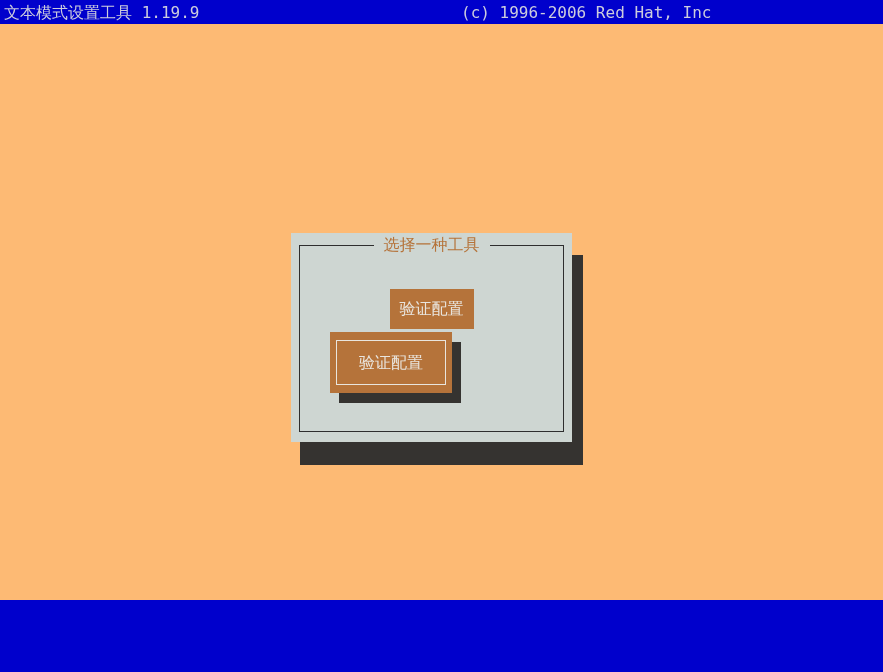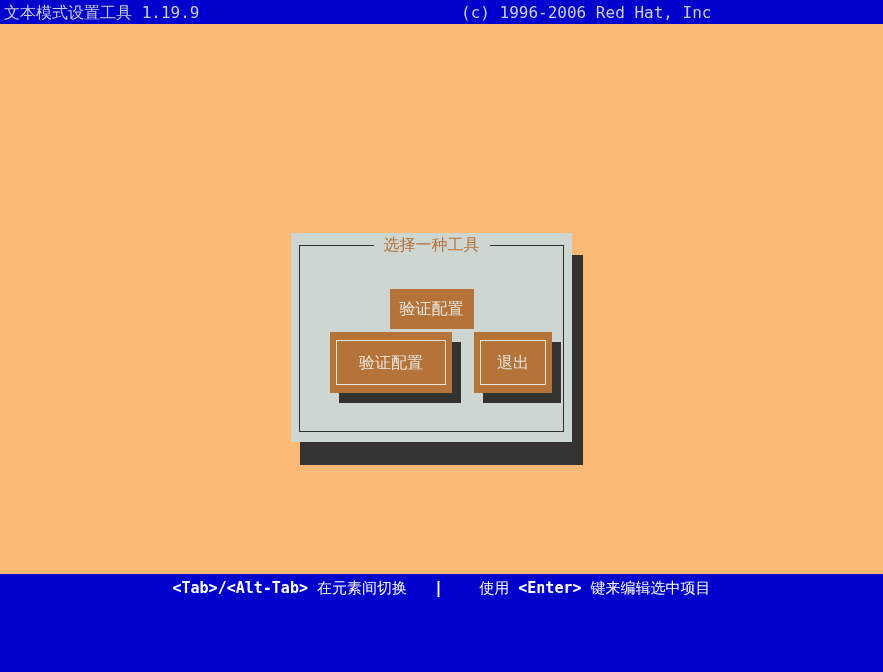--- a/index.html
+++ b/index.html
@@ -219,30 +219,19 @@
 
         <div class="btn-wrap primary">
           <div class="btn-shadow"></div>
           <div class="btn">
             <div class="btn-inner">
               <span class="btn-label">验证配置</span>
             </div>
           </div>
         </div>
 
-        <div class="btn-wrap secondary">
-          <div class="btn-shadow"></div>
-          <div class="btn">
-            <div class="btn-inner">
-              <span class="btn-label">退出</span>
-            </div>
-          </div>
-        </div>
 
       </div>
     </div>
   </div>
 
-  <div class="footer">
-    <div class="footer-inner"><span class="footer-key">&lt;Tab&gt;/&lt;Alt-Tab&gt;</span><span> 在元素间切换</span><span class="footer-sep">   |   </span><span> 使用 </span><span class="footer-key">&lt;Enter&gt;</span><span> 键来编辑选中项目</span></div>
-  </div>
 
 </div>
 
 </body></html>

